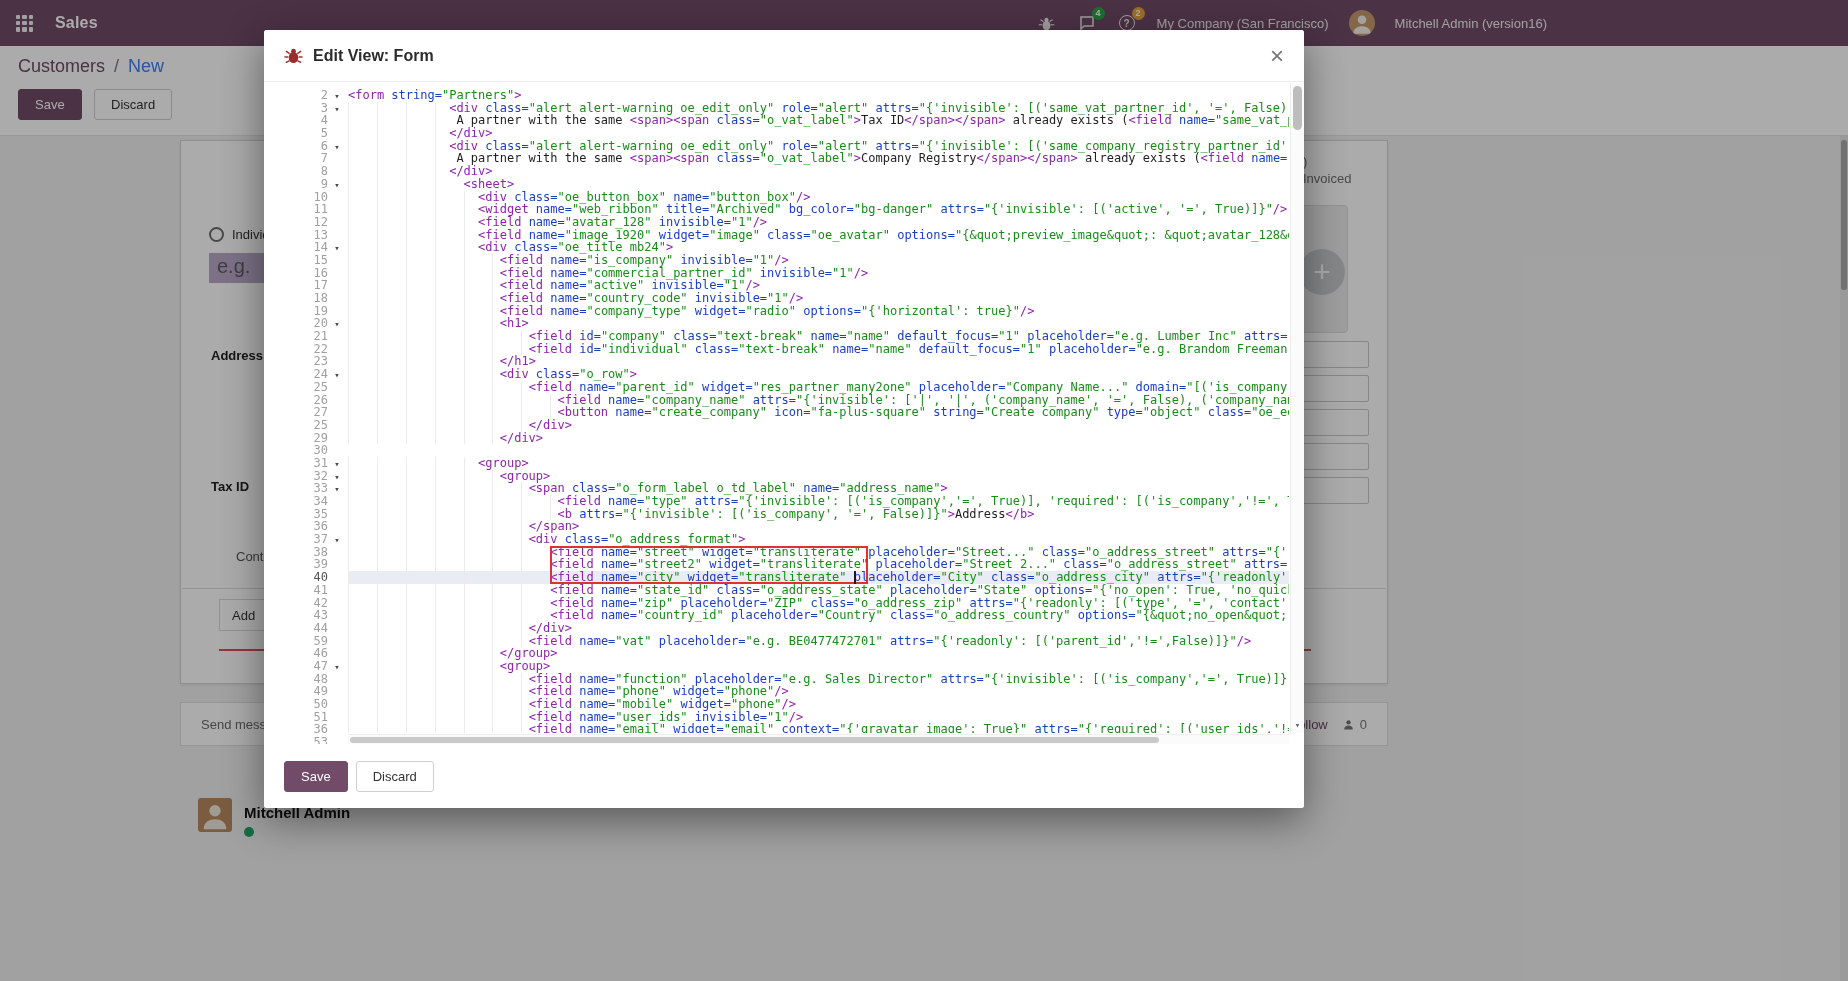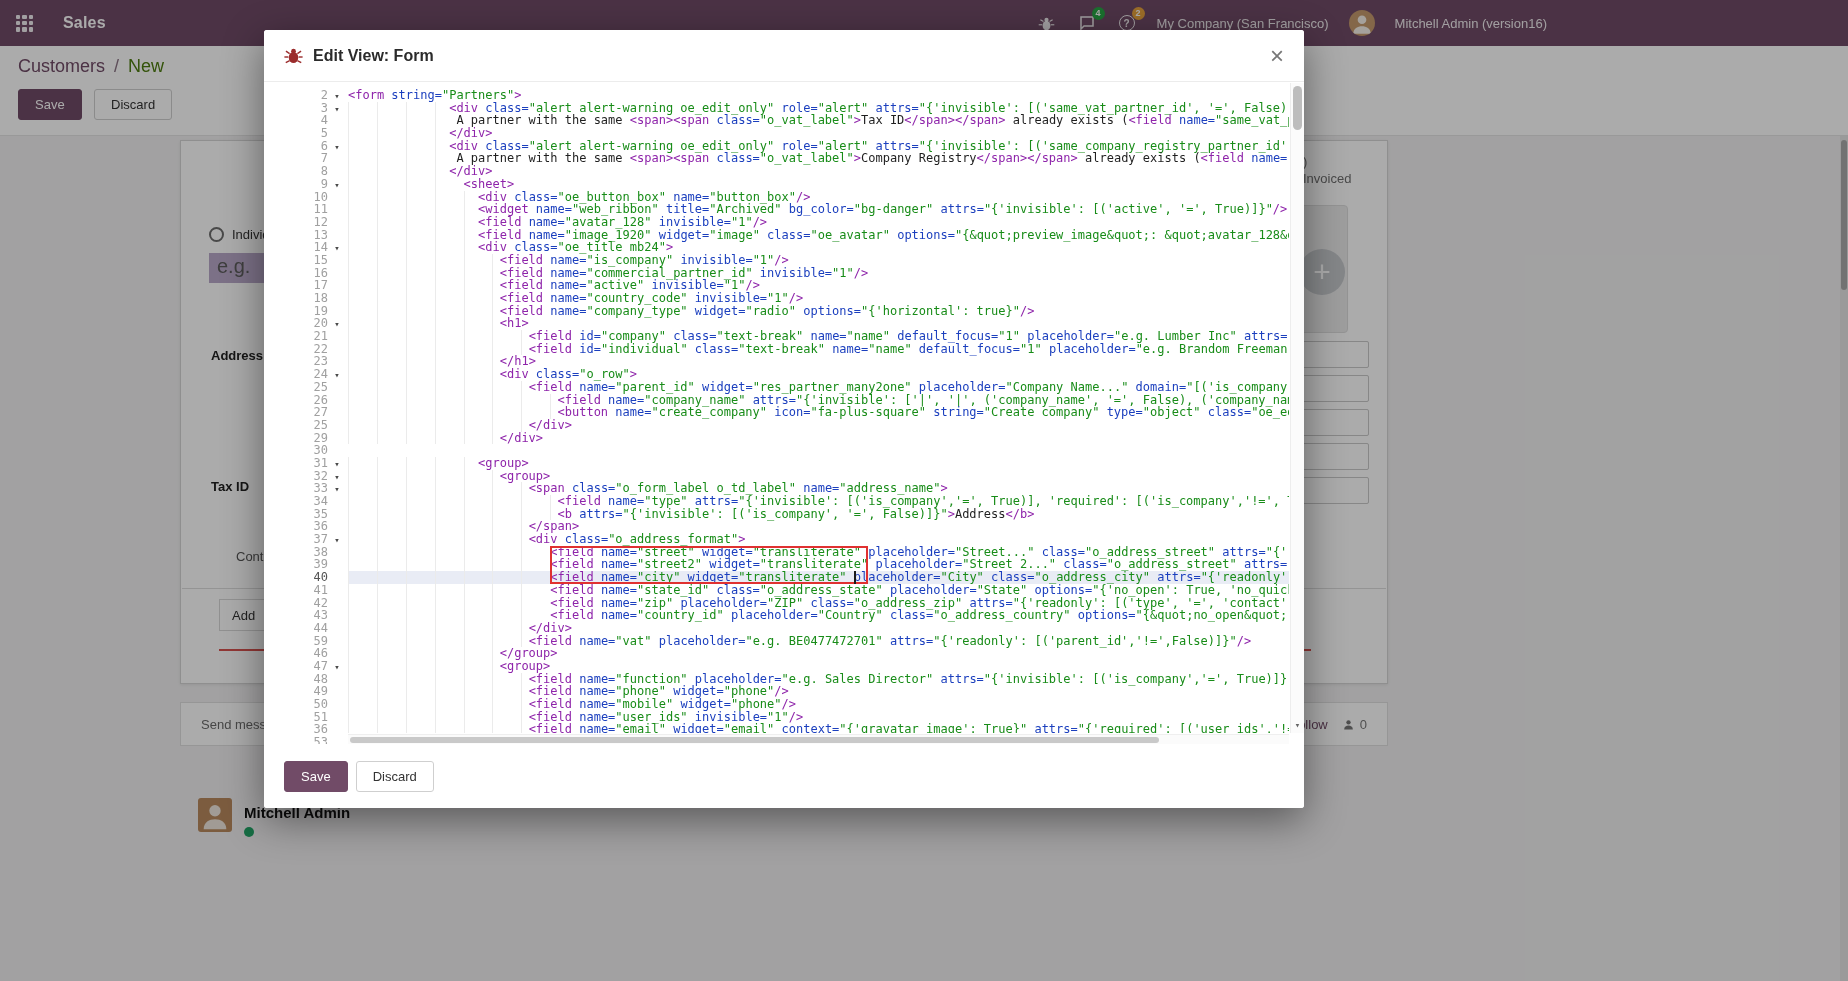--- a/index.html
+++ b/index.html
@@ -1,40 +1,40 @@
 <!DOCTYPE html>
 <html><head>
 <meta charset="utf-8">
 <style>
   *{margin:0;padding:0;box-sizing:border-box}
   html,body{width:1848px;height:981px;overflow:hidden}
   body{position:relative;font-family:"Liberation Sans",sans-serif;background:#f2f1f2;color:#222}
 
   
   .bg{position:absolute;inset:0}
-  .navbar{position:absolute;top:0;left:0;right:0;height:46px;background:#714B67;display:flex;align-items:center;padding:0 16px;gap:30px;color:#fff}
+  .navbar{position:absolute;top:0;left:0;right:0;height:46px;background:#714B67;display:flex;align-items:center;padding:0 16px;gap:22px;color:#fff}
   .apps-icon{width:17px;height:17px;display:grid;grid-template-columns:repeat(3,1fr);gap:2px;opacity:.9}
   .apps-icon i{background:#fff;border-radius:1px}
   .nav-app{font-size:16px;font-weight:bold;letter-spacing:.2px}
   .nav-menus{display:flex;gap:26px;font-size:13px;color:rgba(255,255,255,.88)}
   .nav-item{cursor:pointer;line-height:46px}
   .nav-right{margin-left:auto;margin-right:285px;display:flex;align-items:center;gap:20px;font-size:13px;color:rgba(255,255,255,.9)}
   .tray-icon{position:relative;width:20px;height:20px;display:flex;align-items:center;justify-content:center}
   .tray-icon svg{display:block}
   .badge{position:absolute;top:-6px;right:-8px;font-size:9px;font-weight:bold;color:#fff;border-radius:8px;padding:1px 4px;line-height:11px}
   .badge.green{background:#28a745}
   .badge.orange{background:#e8a33d}
   .help-circle{width:16px;height:16px;border:1.6px solid rgba(255,255,255,.9);border-radius:50%;font-size:10px;font-weight:bold;display:flex;align-items:center;justify-content:center}
   .avatar-sm{width:26px;height:26px;border-radius:50%;background:#c59a6d;display:flex;align-items:center;justify-content:center;overflow:hidden}
 
   .control{position:absolute;top:46px;left:0;right:0;height:90px;background:#fff;border-bottom:1px solid #e4e4e4;padding:10px 18px}
   .breadcrumb{font-size:18px;margin-bottom:12px}
   .crumb-parent{color:#714B67;cursor:pointer}
   .crumb-sep{color:#8a7384;padding:0 4px}
-  .crumb-current{color:#4d7c0f}
+  .crumb-current{color:#3b82f6}
   .btn{display:inline-block;font-size:13px;padding:7px 16px;border-radius:3px;cursor:pointer;border:1px solid transparent;line-height:15px}
   .btn-primary{background:#714B67;border-color:#714B67;color:#fff}
   .btn-secondary{background:#fff;border-color:#cfcfcf;color:#333;margin-left:8px}
 
   .page{position:absolute;top:136px;left:0;right:0;bottom:0;background:#f2f1f2}
   .sheet{position:absolute;left:180px;top:4px;width:1208px;height:544px;background:#fff;border:1px solid #d6d6d6;box-shadow:0 1px 3px rgba(0,0,0,.08)}
   .radio-row{position:absolute;left:28px;top:86px;display:flex;align-items:center;gap:8px;font-size:13px;color:#333}
   .radio-dot{width:15px;height:15px;border:2px solid #6d6d6d;border-radius:50%;background:#fff}
   .name-selection{position:absolute;left:28px;top:112px;width:270px;height:30px;background:#b9a9c9;color:#5d5d5d;font-size:20px;padding:2px 8px;white-space:pre}
   .lbl{position:absolute;font-size:13px;font-weight:bold;color:#222}

